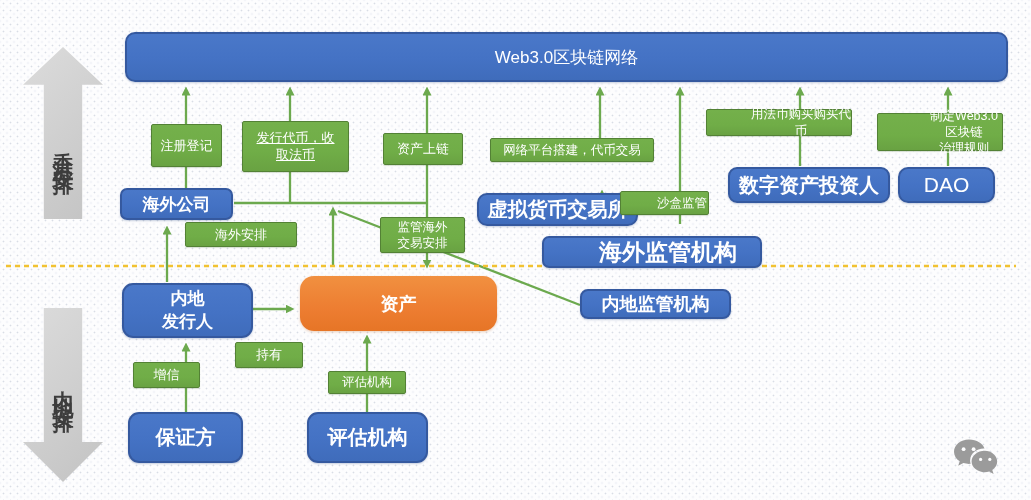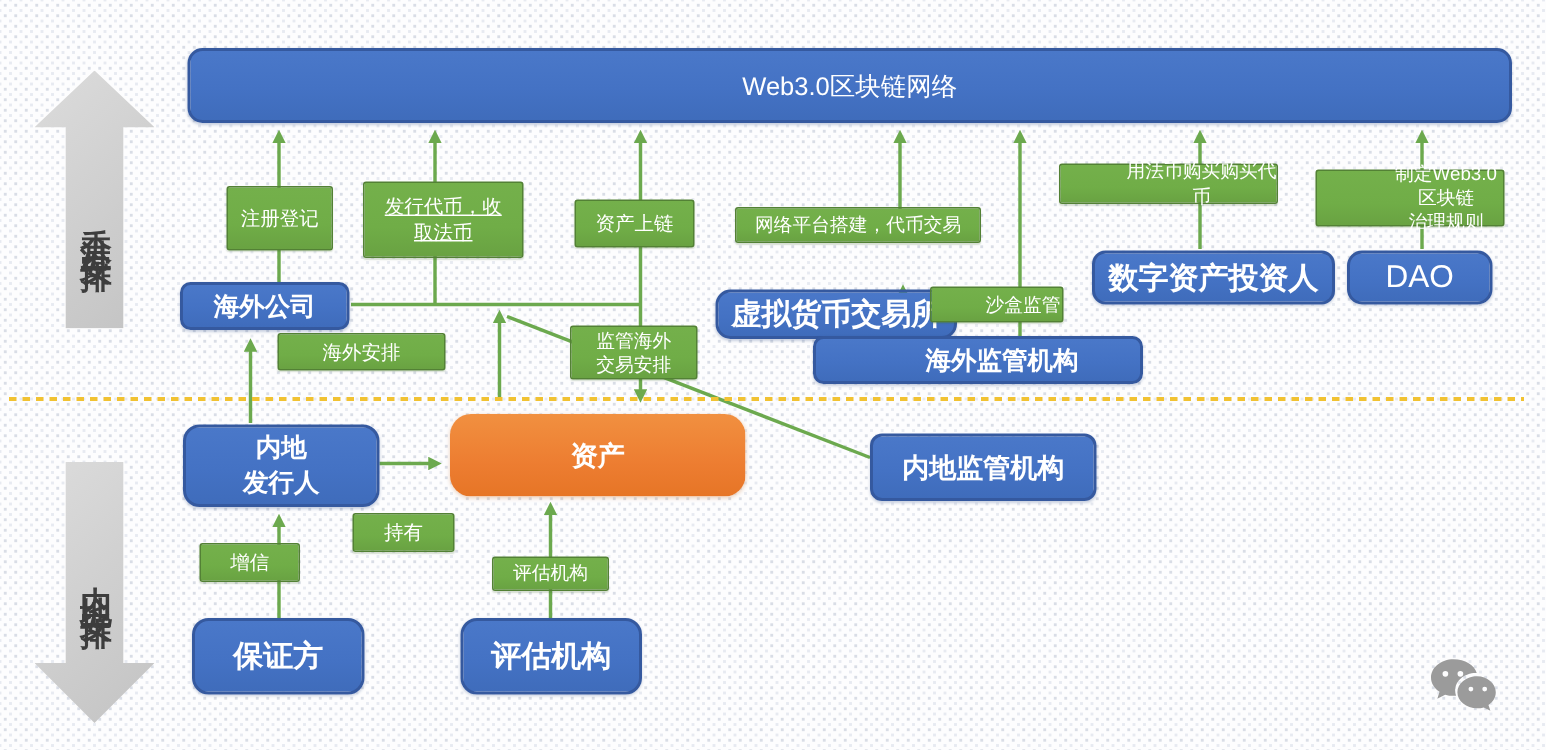--- a/index.html
+++ b/index.html
@@ -73,24 +73,24 @@
   <div class="blockarrow arrow-down">
     <span class="v-label">内地安排</span>
   </div>
 
   <div class="node blue" style="left:125px;top:32px;width:883px;height:50px;border-radius:10px;font-size:17px;">Web3.0区块链网络</div>
 
   <div class="node blue" style="left:120px;top:188px;width:113px;height:32px;border-radius:7px;font-size:17px;font-weight:600;">海外公司</div>
   <div class="node blue" style="left:477px;top:148px;width:161px;height:33px;border-radius:10px;font-size:20px;font-weight:600;margin-top:45px;">虚拟货币交易所</div>
   <div class="node blue" style="left:728px;top:167px;width:162px;height:36px;border-radius:9px;font-size:20px;font-weight:600;">数字资产投资人</div>
   <div class="node blue" style="left:898px;top:167px;width:97px;height:36px;border-radius:10px;font-size:21px;">DAO</div>
-  <div class="node blue" style="left:542px;top:224px;width:220px;height:32px;border-radius:7px;font-size:17px;font-weight:600;padding-left:32px;">海外监管机构</div>
+  <div class="node blue" style="left:542px;top:236px;width:220px;height:32px;border-radius:7px;font-size:23px;font-weight:600;padding-left:32px;">海外监管机构</div>
   <div class="node blue pre" style="left:122px;top:283px;width:131px;height:55px;border-radius:11px;font-size:17px;font-weight:600;">内地
 发行人</div>
-  <div class="node blue" style="left:580px;top:289px;width:151px;height:45px;border-radius:8px;font-size:18px;font-weight:600;">内地监管机构</div>
+  <div class="node blue" style="left:580px;top:289px;width:151px;height:30px;border-radius:8px;font-size:18px;font-weight:600;">内地监管机构</div>
   <div class="node blue" style="left:128px;top:412px;width:115px;height:51px;border-radius:11px;font-size:20px;font-weight:600;">保证方</div>
   <div class="node blue" style="left:307px;top:412px;width:121px;height:51px;border-radius:11px;font-size:20px;font-weight:600;">评估机构</div>
 
   <div class="node orange" style="left:300px;top:276px;width:197px;height:55px;border-radius:14px;font-size:18px;font-weight:600;">资产</div>
 
   <div class="node green" style="left:151px;top:124px;width:71px;height:43px;font-size:13px;">注册登记</div>
   <div class="node green pre" style="left:242px;top:121px;width:107px;height:51px;font-size:13px;text-decoration:underline;">发行代币，收
 取法币</div>
   <div class="node green" style="left:383px;top:133px;width:80px;height:32px;font-size:13px;">资产上链</div>
   <div class="node green" style="left:490px;top:97px;width:164px;height:24px;font-size:12.5px;margin-top:41px;">网络平台搭建，代币交易</div>

